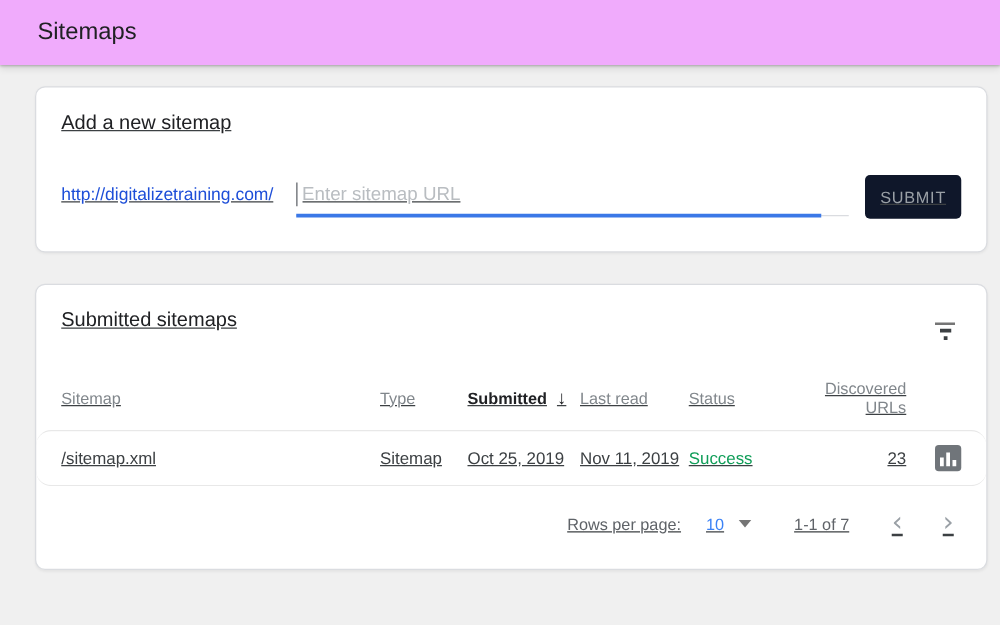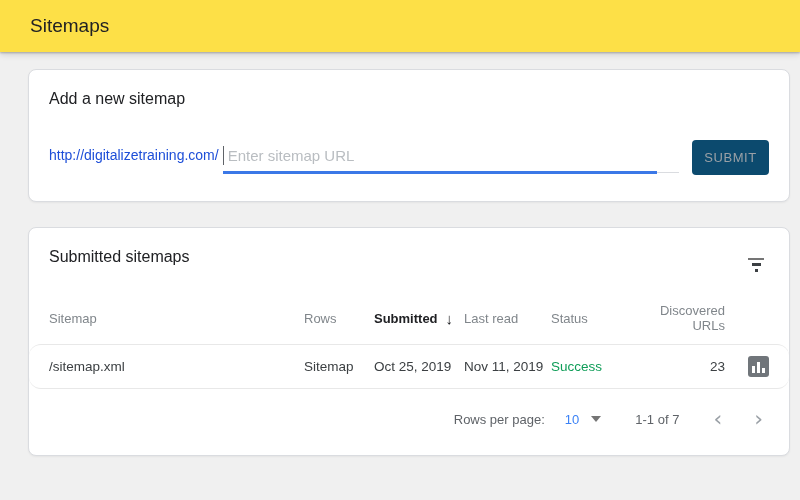--- a/index.html
+++ b/index.html
@@ -6,37 +6,37 @@
   html, body { width: 800px; height: 500px; }
   body {
     font-family: "Liberation Sans", "DejaVu Sans", sans-serif;
     background: #f0f0f0;
     color: #3c4043;
     overflow: hidden;
   }
 
   
   .top-header {
-    background: #fde047;
+    background: #f0abfc;
     height: 52px;
     display: flex;
     align-items: center;
     padding: 0 30px;
     box-shadow: 0 1px 2px rgba(0,0,0,0.25), 0 3px 6px rgba(0,0,0,0.12);
     position: relative;
     z-index: 2;
   }
   .page-title {
     font-size: 19px;
     font-weight: 400;
     color: #202124;
   }
 
   
-  .content { position: relative; z-index: 1; }
+  .content { position: relative; z-index: 1; text-decoration: underline; }
   .card {
     background: #fff;
     border: 1px solid #dadce0;
     border-radius: 8px;
     margin-left: 28px;
     width: 762px;
     box-shadow: 0 1px 2px rgba(0,0,0,0.05);
   }
   .card-add { margin-top: 17px; height: 133px; padding: 20px; }
   .card-submitted { margin-top: 25px; height: 229px; padding-top: 20px; }
@@ -55,21 +55,21 @@
   }
   .url-prefix {
     font-size: 14px;
     color: #1d4ed8;
     white-space: nowrap;
     padding-bottom: 6px;
   }
   .input-wrap {
     position: relative;
     flex: 1;
-    margin-left: 4px;
+    margin-left: 18px;
     margin-right: 13px;
     border-bottom: 1px solid #dadce0;
     display: flex;
     align-items: center;
   }
   .text-cursor {
     position: absolute;
     left: 0; top: 3px;
     width: 1px; height: 19px;
     background: #5f6368;
@@ -91,21 +91,21 @@
     height: 3px;
     width: calc(100% - 22px);
     background: #3b78e7;
   }
   .submit-btn {
     flex: 0 0 auto;
     width: 77px;
     height: 35px;
     border: none;
     border-radius: 4px;
-    background: #0c4a6e;
+    background: #0f172a;
     color: #9aa0a6;
     font-family: "Liberation Sans", sans-serif;
     font-size: 13px;
     font-weight: 500;
     letter-spacing: 0.6px;
     cursor: pointer;
   }
 
   
   .submitted-head {
@@ -240,21 +240,21 @@
         <span class="filter-bar1"></span>
         <span class="filter-bar2"></span>
         <span class="filter-bar3"></span>
       </button>
     </div>
 
     <div class="table">
 
       <div class="trow thead">
         <span>Sitemap</span>
-        <span>Rows</span>
+        <span>Type</span>
         <span class="col-sorted">
           <span>Submitted</span>
           <span class="sort-arrow">↓</span>
         </span>
         <span>Last read</span>
         <span>Status</span>
         <span class="cell-right">Discovered URLs</span>
         <span></span>
       </div>
 

